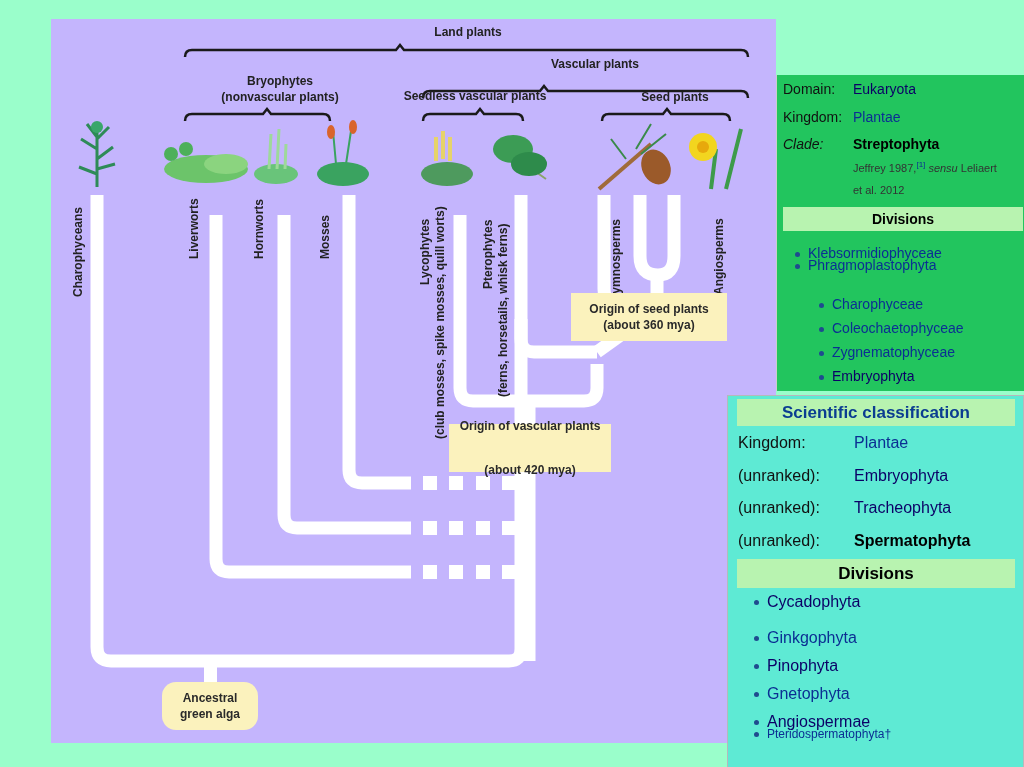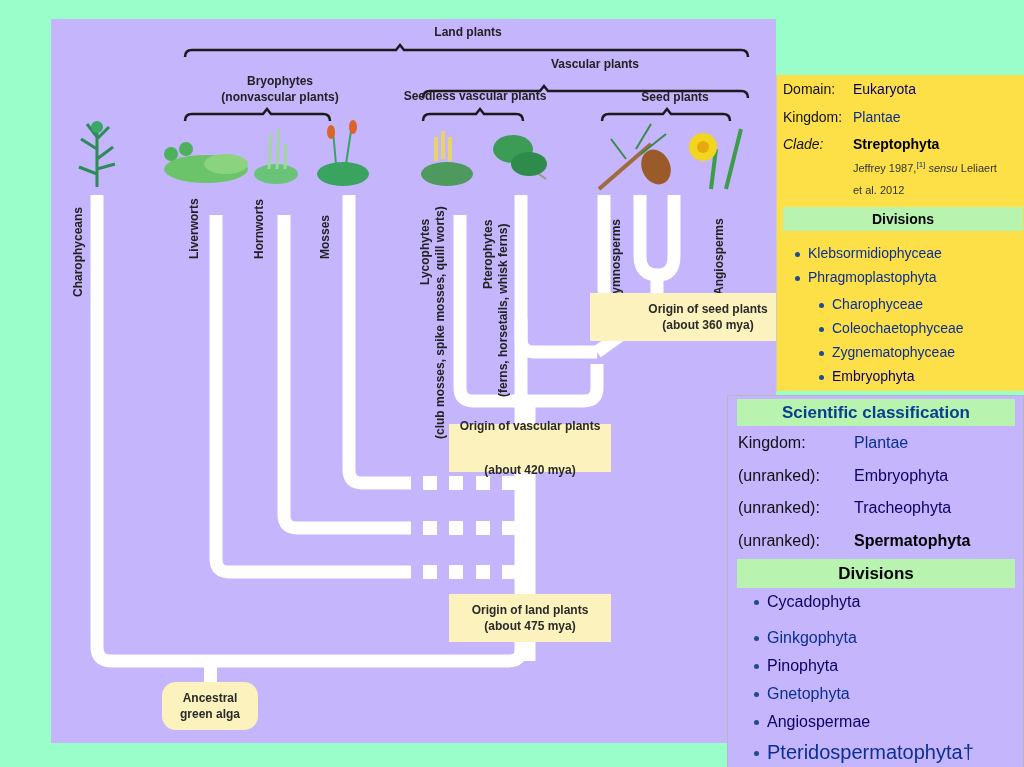--- a/index.html
+++ b/index.html
@@ -3,23 +3,23 @@
 <meta charset="utf-8">
 <style>
   html, body { margin:0; padding:0; }
   body { width:1024px; height:767px; background:#9afecb; position:relative; overflow:hidden;
          font-family:"Liberation Sans", sans-serif; }
   #panel { position:absolute; left:51px; top:19px; width:725px; height:724px; background:#c4b5fd; }
   #panel svg { position:absolute; left:0; top:0; }
   .lbl { font-family:"Liberation Sans", sans-serif; fill:#222; font-weight:bold; }
   .box { position:absolute; background:#fbf2bd; color:#2a2a2a; font-weight:bold; font-size:12px;
          text-align:center; line-height:16px; display:flex; flex-direction:column; justify-content:center; }
-  .info1 { position:absolute; left:776px; top:75px; width:248px; height:316px; background:#fde047;
+  .info1 { position:absolute; left:776px; top:75px; width:248px; height:316px; background:#22c55e;
            border-left:1px solid #ccc; }
-  .info2 { position:absolute; left:727px; top:395px; width:295px; height:372px; background:#c4b5fd;
+  .info2 { position:absolute; left:727px; top:395px; width:295px; height:372px; background:#5eead4;
            border:1px solid #b6b8bb; border-bottom:none; }
   .row { position:absolute; font-size:14px; white-space:nowrap; }
   .k { color:#111; }
   .v { color:#0b2f93; }
   .vd { color:#0b0066; }
   .b { font-weight:bold; color:#000; }
   .hdr { position:absolute; background:#b8f3b0; text-align:center; font-weight:bold; color:#000; }
   .li { position:absolute; white-space:nowrap; }
   .bullet { display:inline-block; width:5px; height:5px; border-radius:50%; background:#1f4b8f; vertical-align:middle; margin-right:8px; }
   sup { font-size:8px; color:#0b2f93; }
@@ -129,31 +129,27 @@
       <text transform="translate(278 240) rotate(-90)">Mosses</text>
       <text transform="translate(378 266) rotate(-90)">Lycophytes</text>
       <text transform="translate(393 420) rotate(-90)">(club mosses, spike mosses, quill worts)</text>
       <text transform="translate(441 270) rotate(-90)">Pterophytes</text>
       <text transform="translate(456 378) rotate(-90)">(ferns, horsetails, whisk ferns)</text>
       <text transform="translate(569 284) rotate(-90)">Gymnosperms</text>
       <text transform="translate(672 276) rotate(-90)">Angiosperms</text>
     </g>
   </svg>
 
-  <div class="box" style="left:539px; top:274px; width:156px; height:48px;padding-left:40px;">
+  <div class="box" style="left:520px; top:274px; width:156px; height:48px;">
     <span>Origin of seed plants</span>
     <span>(about 360 mya)</span>
   </div>
   <div class="box" style="left:398px; top:405px; width:162px; height:48px;gap:28px;">
     <span>Origin of vascular plants</span>
     <span>(about 420 mya)</span>
-  </div>
-  <div class="box" style="left:398px; top:575px; width:162px; height:48px;">
-    <span>Origin of land plants</span>
-    <span>(about 475 mya)</span>
   </div>
   <div class="box" style="left:111px; top:663px; width:96px; height:48px;border-radius:14px;">
     <span>Ancestral</span>
     <span>green alga</span>
   </div>
 </div>
 
 <div class="info1">
   <div class="row" style="left:6px; top:6px;"><span class="k">Domain:</span></div>
   <div class="row" style="left:76px; top:6px;"><a class="vd">Eukaryota</a></div>
@@ -162,21 +158,21 @@
   <div class="row" style="left:6px; top:61px; font-style:italic;"><span class="k">Clade:</span></div>
   <div class="row" style="left:76px; top:61px;"><span class="b">Streptophyta</span></div>
   <div class="row" style="left:76px; top:85px; font-size:11px; color:#333;">
     <span>Jeffrey 1987,</span><sup>[1]</sup>
     <i>sensu</i>
     <span>Leliaert</span>
   </div>
   <div class="row" style="left:76px; top:109px; font-size:11px; color:#333;"><span>et al. 2012</span></div>
   <div class="hdr" style="left:6px; top:132px; width:240px; height:24px; line-height:24px; font-size:14px;">Divisions</div>
   <div class="li" style="left:18px; top:170px; font-size:14px;"><span class="bullet"></span><a class="v">Klebsormidiophyceae</a></div>
-  <div class="li" style="left:18px; top:194px; font-size:14px;"><span class="bullet"></span><a class="v">Phragmoplastophyta</a></div>
+  <div class="li" style="left:18px; top:182px; font-size:14px;"><span class="bullet"></span><a class="v">Phragmoplastophyta</a></div>
   <div class="li" style="left:42px; top:221px; font-size:14px;"><span class="bullet"></span><a class="v">Charophyceae</a></div>
   <div class="li" style="left:42px; top:245px; font-size:14px;"><span class="bullet"></span><a class="v">Coleochaetophyceae</a></div>
   <div class="li" style="left:42px; top:269px; font-size:14px;"><span class="bullet"></span><a class="v">Zygnematophyceae</a></div>
   <div class="li" style="left:42px; top:293px; font-size:14px;"><span class="bullet"></span><a class="vd">Embryophyta</a></div>
 </div>
 
 <div class="info2">
   <div class="hdr" style="left:9px; top:3px; width:278px; height:27px; line-height:27px; font-size:17px; color:#0b3d91;">Scientific classification</div>
   <div class="row" style="left:10px; top:38px; font-size:16px;"><span class="k">Kingdom:</span></div>
   <div class="row" style="left:126px; top:38px; font-size:16px;"><a class="v">Plantae</a></div>
@@ -185,14 +181,14 @@
   <div class="row" style="left:10px; top:103px; font-size:16px;"><span class="k">(unranked):</span></div>
   <div class="row" style="left:126px; top:103px; font-size:16px;"><a class="vd">Tracheophyta</a></div>
   <div class="row" style="left:10px; top:136px; font-size:16px;"><span class="k">(unranked):</span></div>
   <div class="row" style="left:126px; top:136px; font-size:16px;"><span class="b">Spermatophyta</span></div>
   <div class="hdr" style="left:9px; top:163px; width:278px; height:29px; line-height:29px; font-size:17px;">Divisions</div>
   <div class="li" style="left:26px; top:197px; font-size:16px;"><span class="bullet"></span><a class="vd">Cycadophyta</a></div>
   <div class="li" style="left:26px; top:233px; font-size:16px;"><span class="bullet"></span><a class="v">Ginkgophyta</a></div>
   <div class="li" style="left:26px; top:261px; font-size:16px;"><span class="bullet"></span><a class="vd">Pinophyta</a></div>
   <div class="li" style="left:26px; top:289px; font-size:16px;"><span class="bullet"></span><a class="v">Gnetophyta</a></div>
   <div class="li" style="left:26px; top:317px; font-size:16px;"><span class="bullet"></span><a class="vd">Angiospermae</a></div>
-  <div class="li" style="left:26px; top:345px; font-size:20px;"><span class="bullet"></span><a class="v">Pteridospermatophyta†</a></div>
+  <div class="li" style="left:26px; top:331px; font-size:12px;"><span class="bullet"></span><a class="v">Pteridospermatophyta†</a></div>
 </div>
 
 </body></html>

